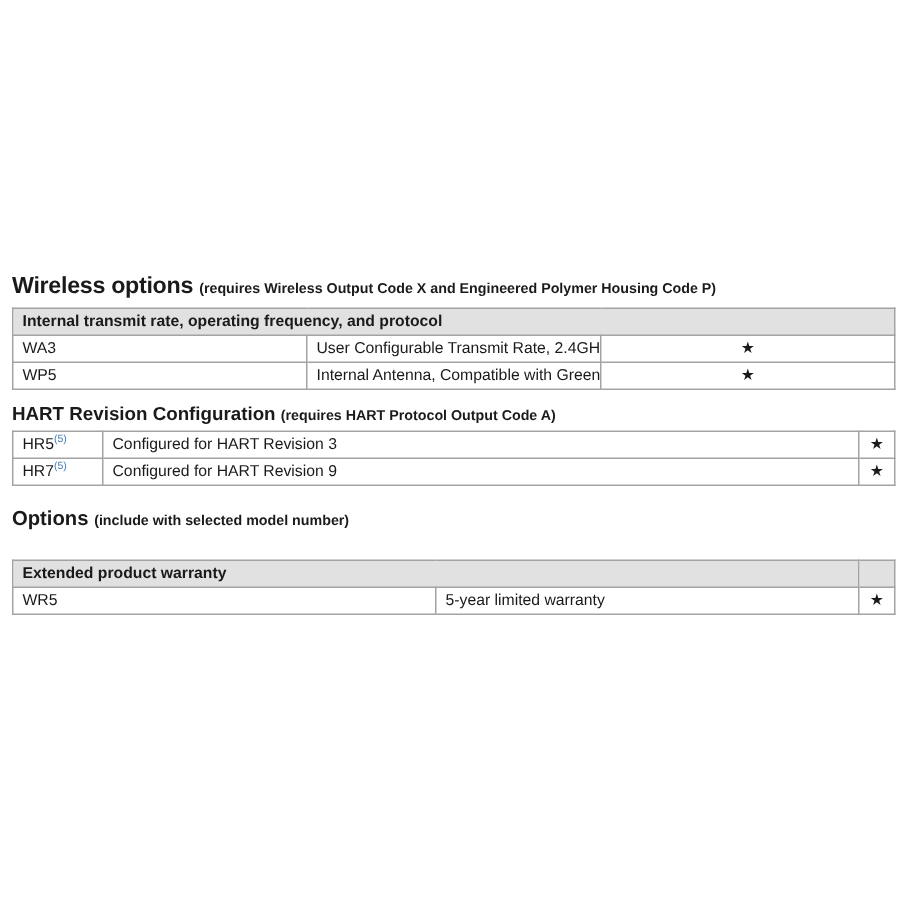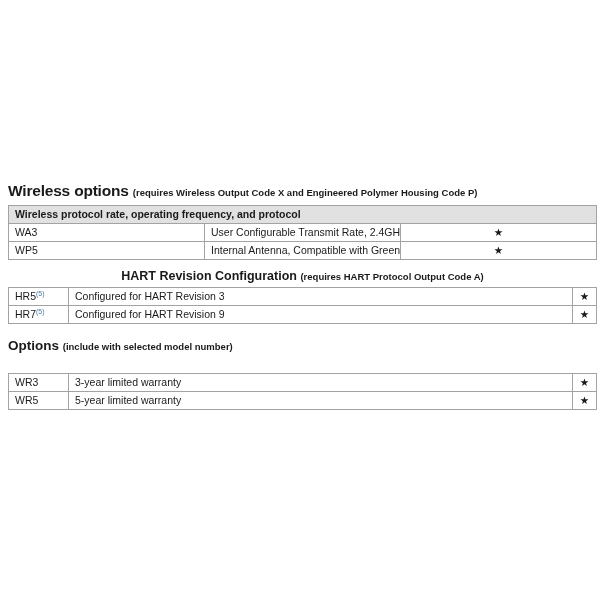--- a/index.html
+++ b/index.html
@@ -34,21 +34,20 @@
     font-weight: bold;
     letter-spacing: -0.2px;
     margin: 0 0 5px 0;
     color: var(--text);
   }
   h2.sec-title {
     font-size: 12.5px;
     font-weight: bold;
     margin: 9px 0 4px 0;
     color: var(--text);
-    text-align: center;
   }
   h3.sec-title {
     font-size: 13.5px;
     font-weight: bold;
     margin: 14px 0 20px 0;
     color: var(--text);
   }
   .sec-note {
     font-size: 9.5px;
     font-weight: bold;
@@ -94,21 +93,21 @@
 
 <div class="page">
   <div class="content">
 
     <section>
       <h1 class="sec-title"><span>Wireless options</span> <span class="sec-note">(requires Wireless Output Code X and Engineered Polymer Housing Code P)</span></h1>
 
       <table class="spec">
         <tbody>
             <tr>
-          <td colspan="3" class="group-header">Wireless protocol rate, operating frequency, and protocol</td>
+          <td colspan="3" class="group-header">Internal transmit rate, operating frequency, and protocol</td>
         </tr>
         <tr class="data-row">
           <td class="code-cell">WA3</td>
           <td class="desc-cell"><span>User Configurable Transmit Rate, 2.4GHz </span></td>
           <td class="star-cell">★</td>
         </tr>
         <tr class="data-row">
           <td class="code-cell">WP5</td>
           <td class="desc-cell">Internal Antenna, Compatible with Green Power Module (I.S. Power Module Sold Separately)</td>
           <td class="star-cell">★</td>
@@ -134,24 +133,23 @@
         </tr>
       </tbody>
         </table>
     </section>
 
     <section>
       <h3 class="sec-title"><span>Options</span> <span class="sec-note">(include with selected model number)</span></h3>
 
       <table class="spec">
         <tbody>
-        <tr class="data-row">
-          <td class="code-cell">WR3</td>
-          <td class="desc-cell">3-year limited warranty</td>
-          <td class="star-cell">★</td>
+            <tr>
+          <td colspan="2" class="group-header">Extended product warranty</td>
+          <td class="star-cell group-header"></td>
         </tr>
         <tr class="data-row">
           <td class="code-cell">WR5</td>
           <td class="desc-cell">5-year limited warranty</td>
           <td class="star-cell">★</td>
         </tr>
       </tbody>
         </table>
     </section>
 

